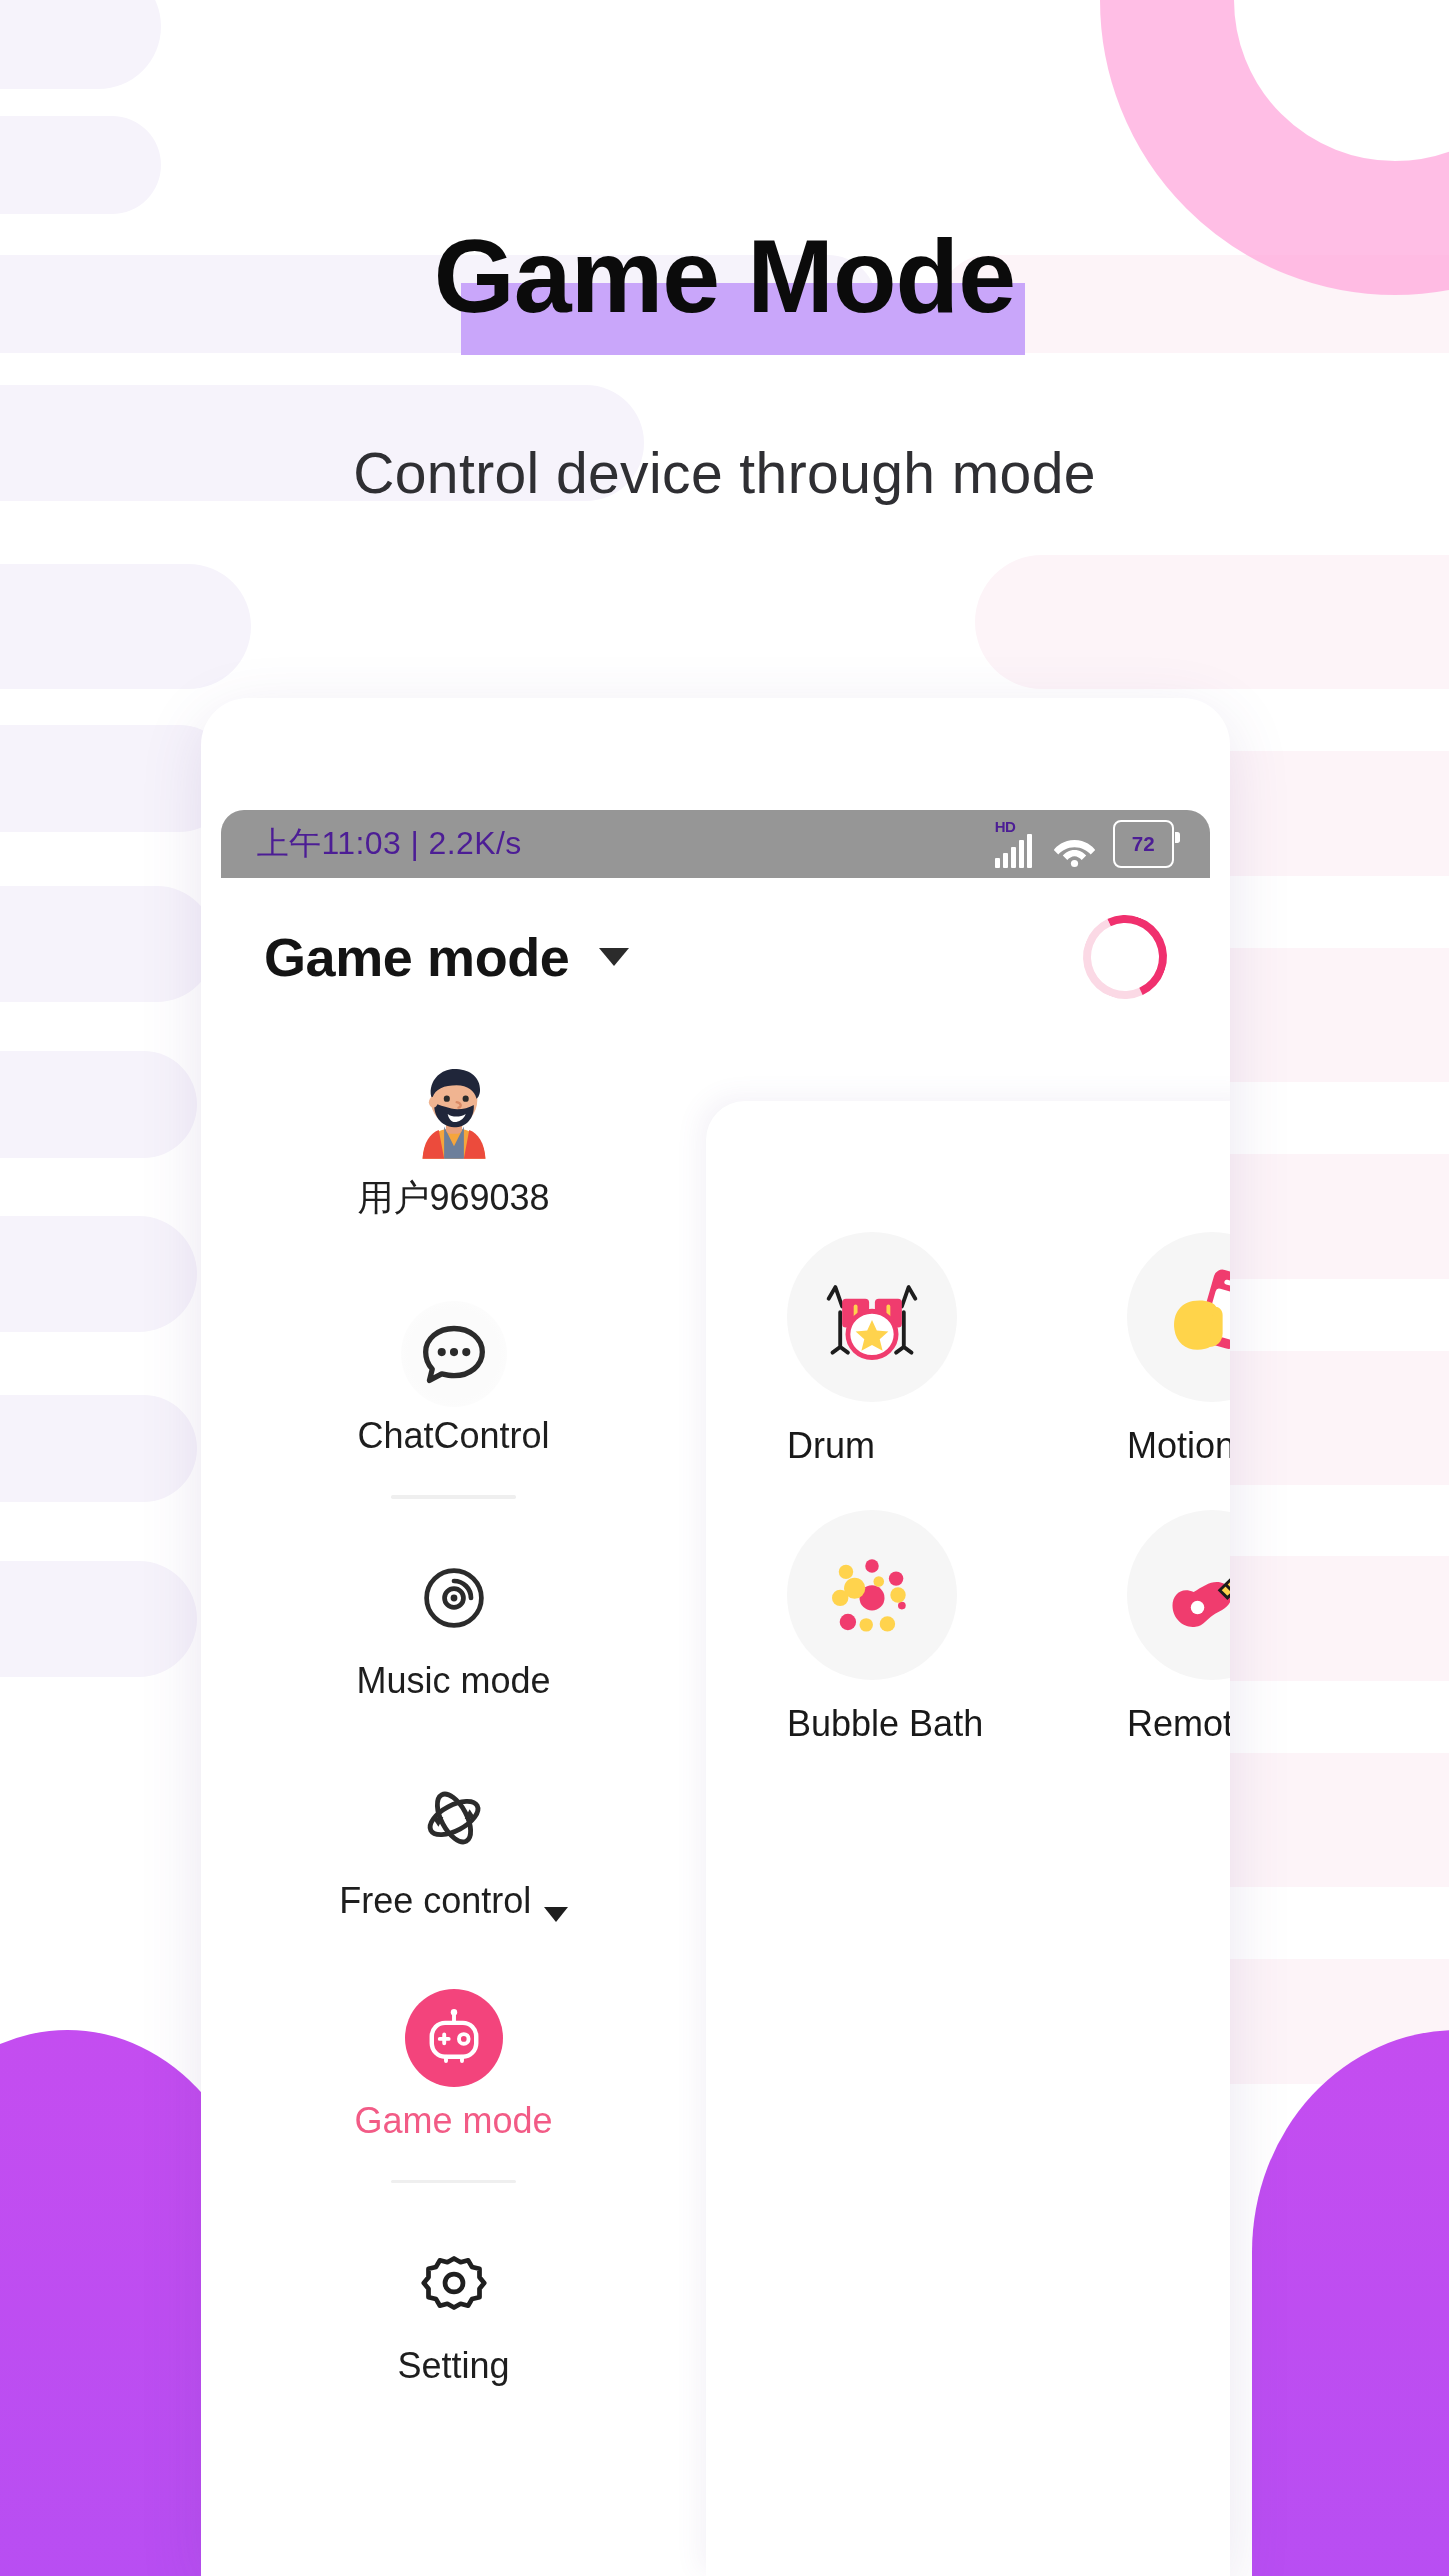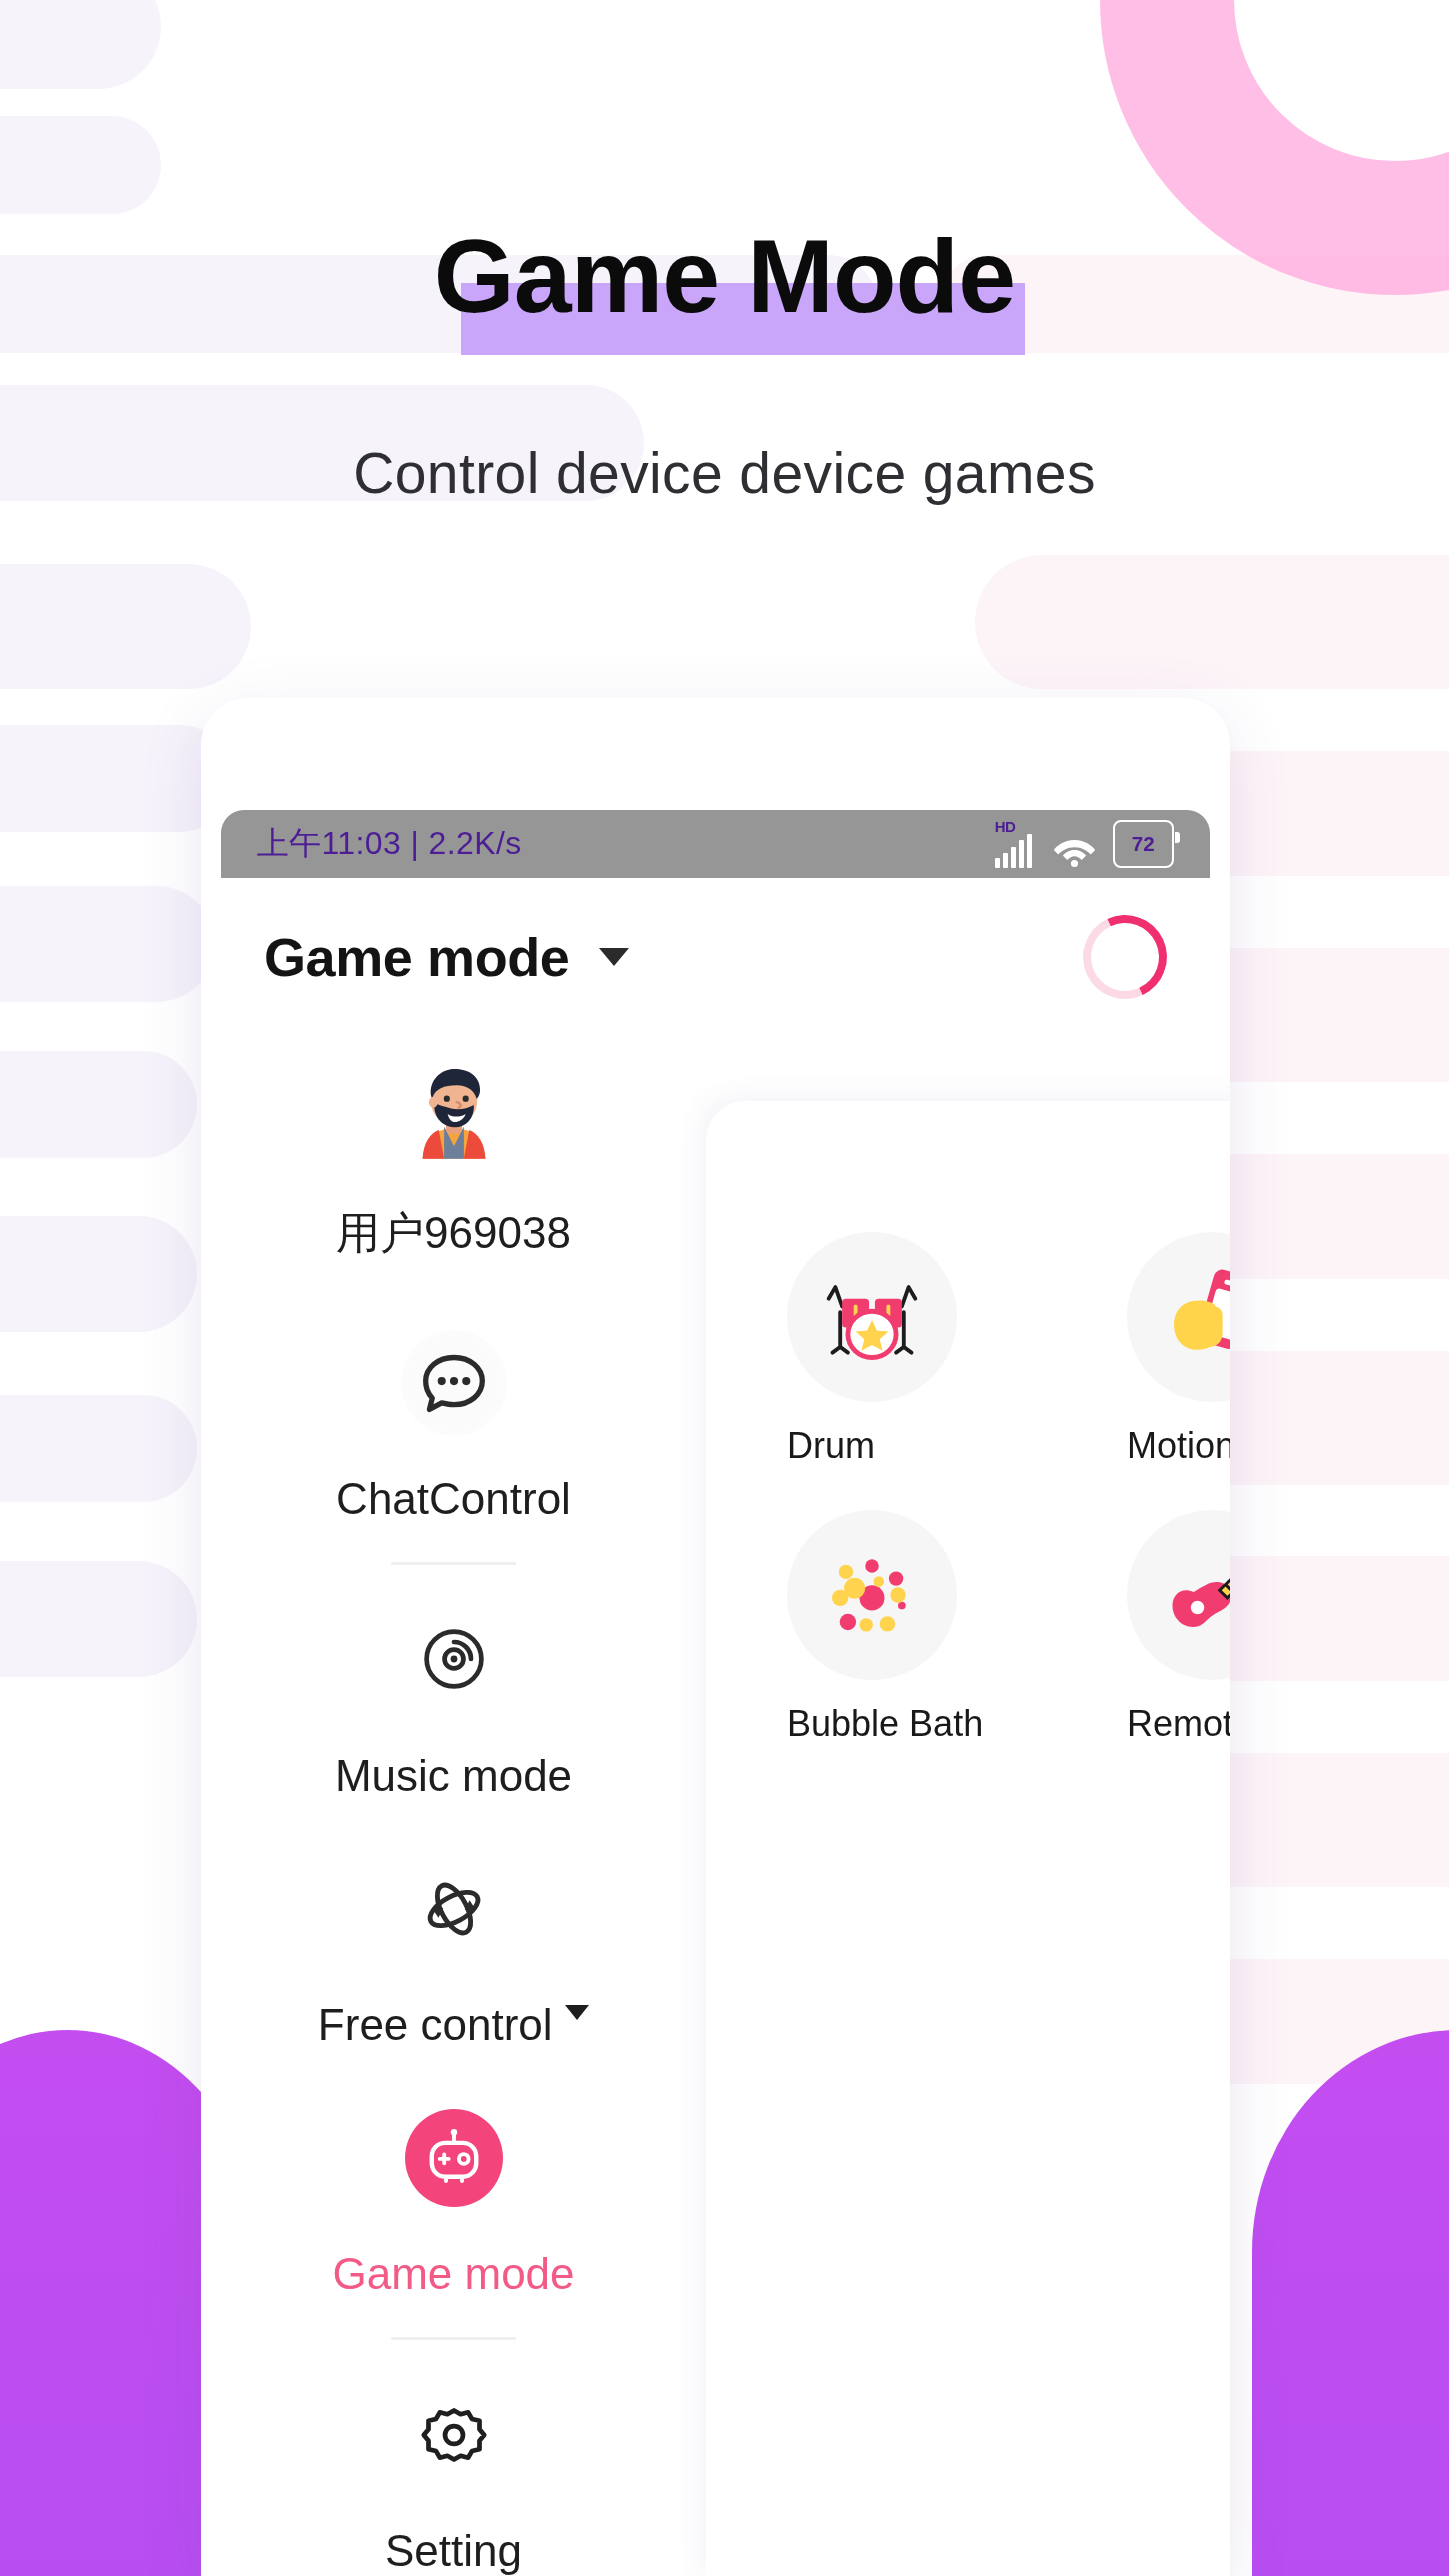--- a/index.html
+++ b/index.html
@@ -134,22 +134,22 @@
   #sidebar {
     position:absolute; left:0; top:0; width:505px; bottom:0;
     display:flex; flex-direction:column; align-items:center;
     padding-top:30px;
   }
   .side-item {
     width:100%;
     display:flex; flex-direction:column; align-items:center;
   }
   .side-label {
-    font-size:44px; color:#1e1e1e; font-weight:400; margin-top:38px;
-    display:flex; align-items:flex-start; gap:12.5px; white-space:nowrap;
+    font-size:36px; color:#1e1e1e; font-weight:400; margin-top:8px;
+    display:flex; align-items:flex-end; gap:12.5px; white-space:nowrap;
   }
   .side-label.active { color:#f25b86; }
   .sub-caret {
     width:0;height:0;
     border-left:12.5px solid transparent;
     border-right:12.5px solid transparent;
     border-top:15px solid #1e1e1e;
     margin-top:4.5px;
   }
   .divider { width:125px; height:3.6px; background:#efefef; border-radius:1.8px; margin:38px 0 7.2px; }
@@ -227,21 +227,21 @@
 
   <div class="blob-purple" style="left:-125px;top:2030px;width:385px;height:555px;"></div>
   <div class="blob-purple" style="left:1252px;top:2030px;width:411px;height:555px;"></div>
 </div>
 
 <div id="header">
   <div id="title-wrap">
     <div id="title-hl"></div>
     <div id="page-title">Game Mode</div>
   </div>
-  <div id="page-subtitle">Control device device games</div>
+  <div id="page-subtitle">Control device through mode</div>
 </div>
 
 <div id="phone">
 
   <div id="statusbar">
     <div id="status-left">上午11:03 | 2.2K/s</div>
     <div id="status-right">
       <div class="sig">
         <span class="hd">HD</span>
         <span class="bars">

